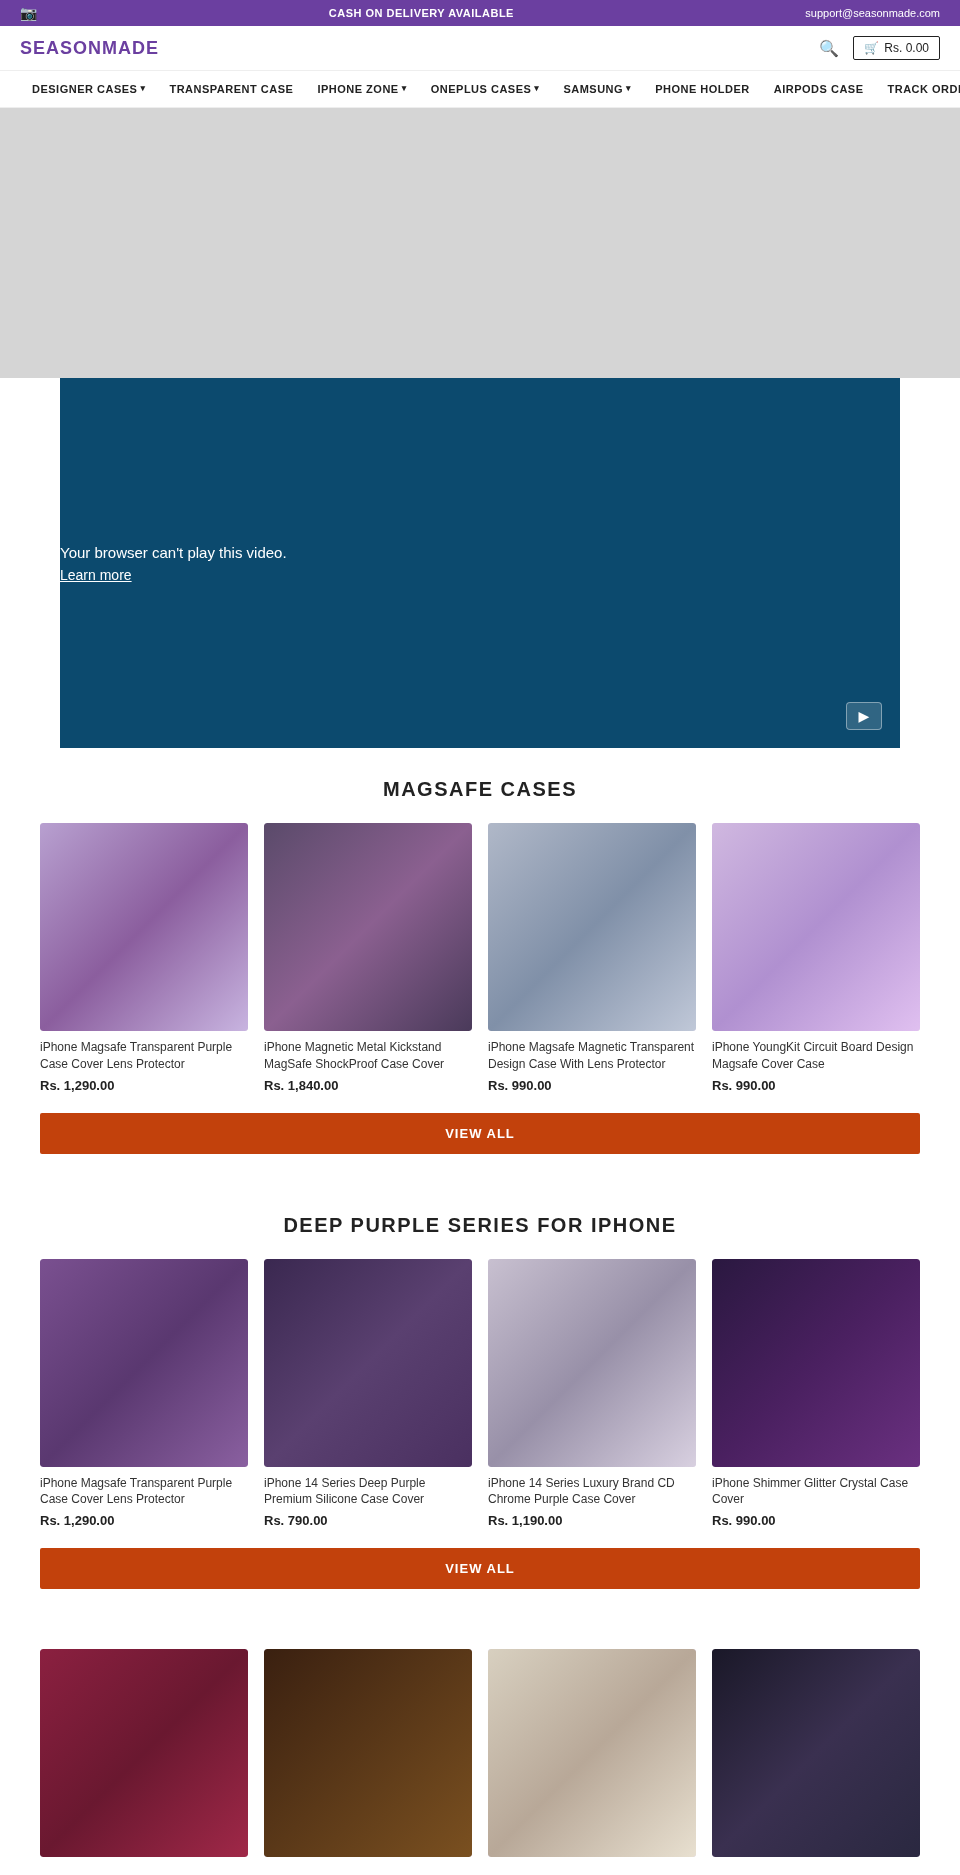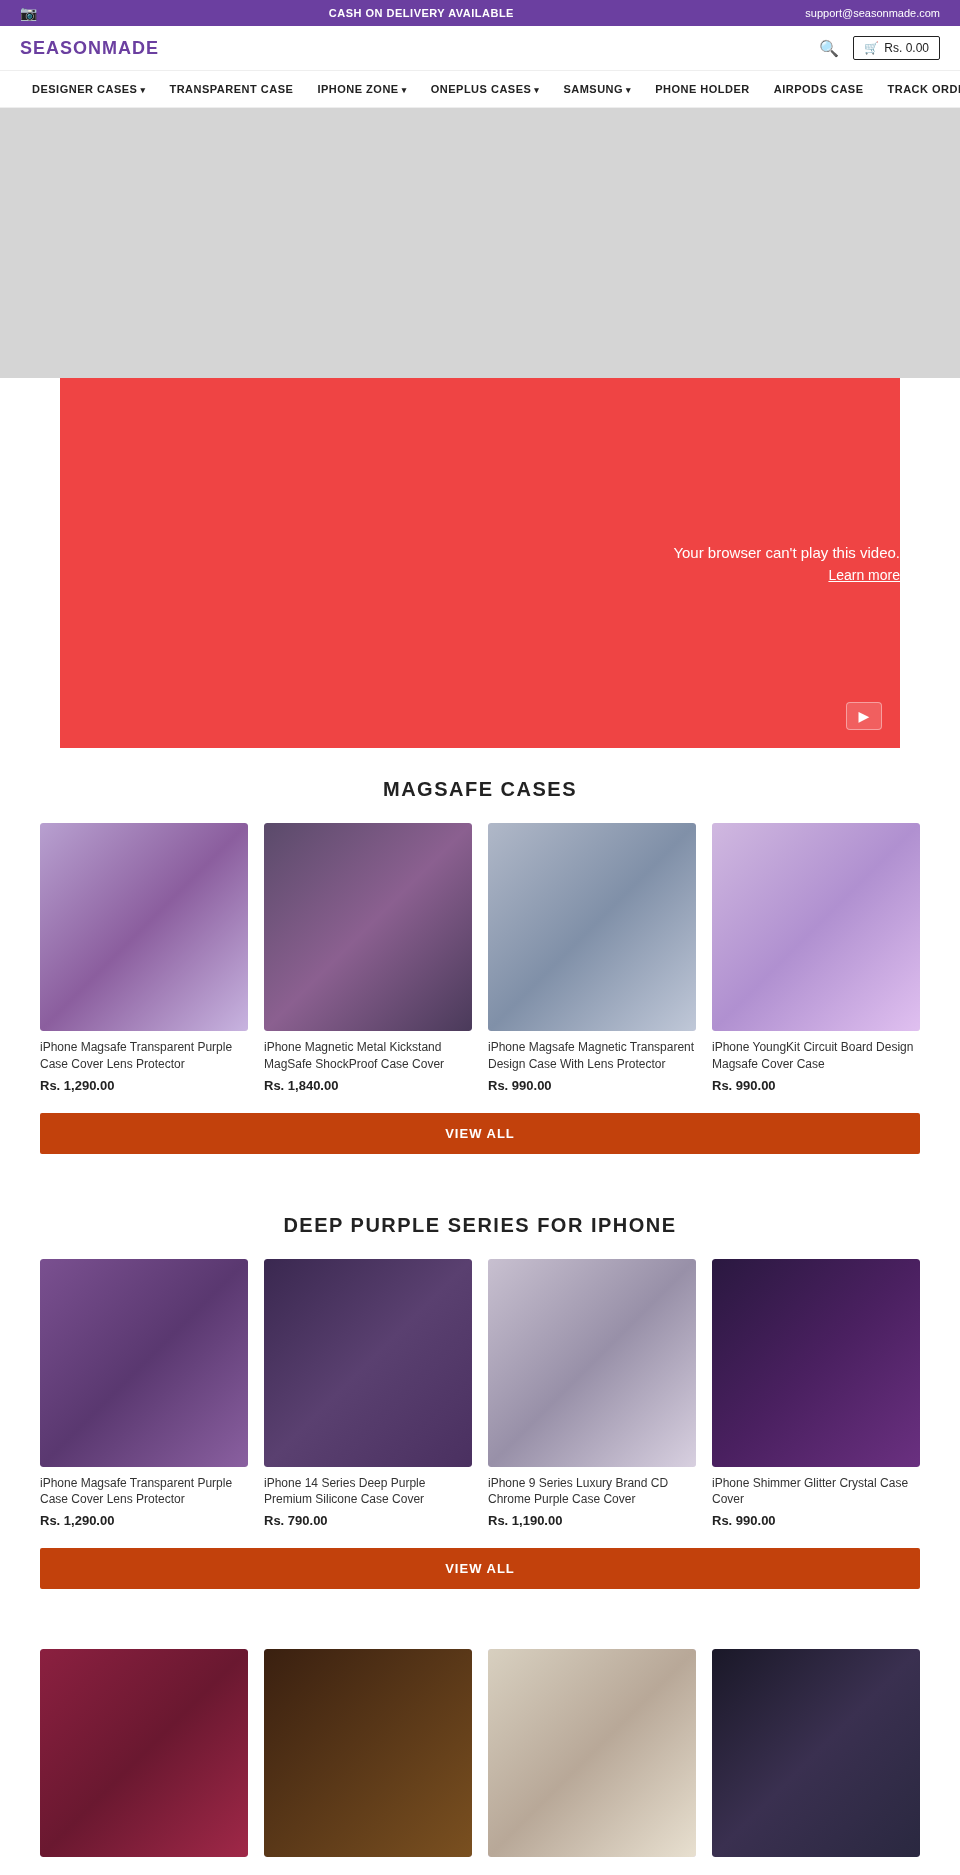--- a/index.html
+++ b/index.html
@@ -66,41 +66,41 @@
     }
     nav .nav-item {
       font-size: 11px;
       font-weight: 600;
       letter-spacing: 0.5px;
       text-transform: uppercase;
       padding: 12px 12px;
       cursor: pointer;
       white-space: nowrap;
       display: flex;
-      align-items: flex-end;
+      align-items: flex-start;
       gap: 3px;
       color: #222;
     }
     nav .nav-item .chevron { font-size: 9px; }
 
     
     .hero-banner {
       background: #d5d5d5;
       height: 270px;
       width: 100%;
     }
 
     
     .video-section {
-      background: #ef4444;
+      background: #0c4a6e;
       margin: 0 60px;
       height: 370px;
       display: flex;
       flex-direction: column;
-      align-items: flex-end;
+      align-items: flex-start;
       justify-content: center;
       color: #fff;
       position: relative;
     }
     .video-section .video-text {
       font-size: 15px;
       margin-bottom: 6px;
     }
     .video-section .learn-more {
       font-size: 14px;
@@ -323,21 +323,21 @@
         <div class="product-img-inner prod-img-6"></div>
       </div>
       <div class="product-name">iPhone 14 Series Deep Purple Premium Silicone Case Cover</div>
       <div class="product-price">Rs. 790.00</div>
     </div>
 
     <div class="product-card">
       <div class="product-img">
         <div class="product-img-inner prod-img-7"></div>
       </div>
-      <div class="product-name">iPhone 9 Series Luxury Brand CD Chrome Purple Case Cover</div>
+      <div class="product-name">iPhone 14 Series Luxury Brand CD Chrome Purple Case Cover</div>
       <div class="product-price">Rs. 1,190.00</div>
     </div>
 
     <div class="product-card">
       <div class="product-img">
         <div class="product-img-inner prod-img-8"></div>
       </div>
       <div class="product-name">iPhone Shimmer Glitter Crystal Case Cover</div>
       <div class="product-price">Rs. 990.00</div>
     </div>

